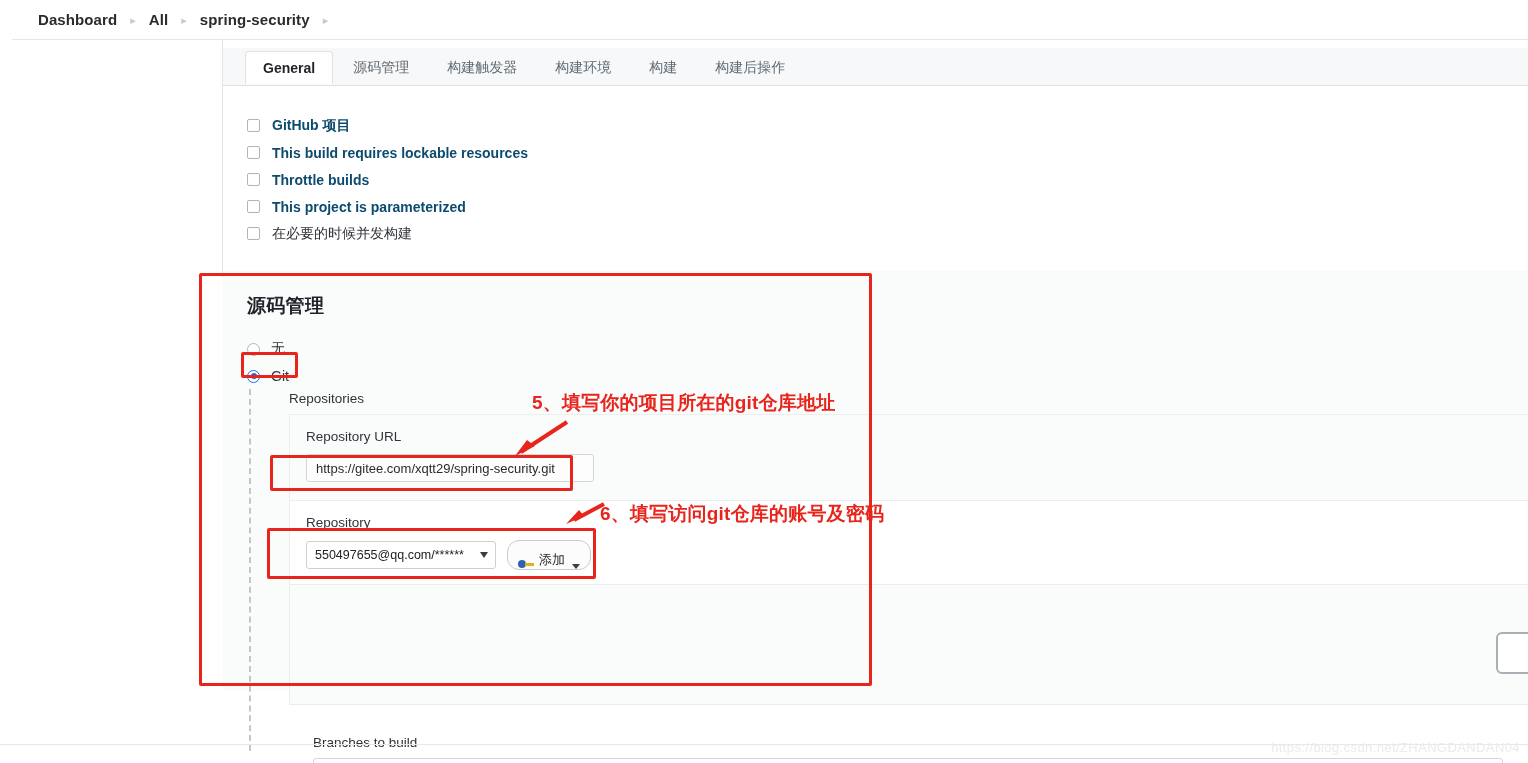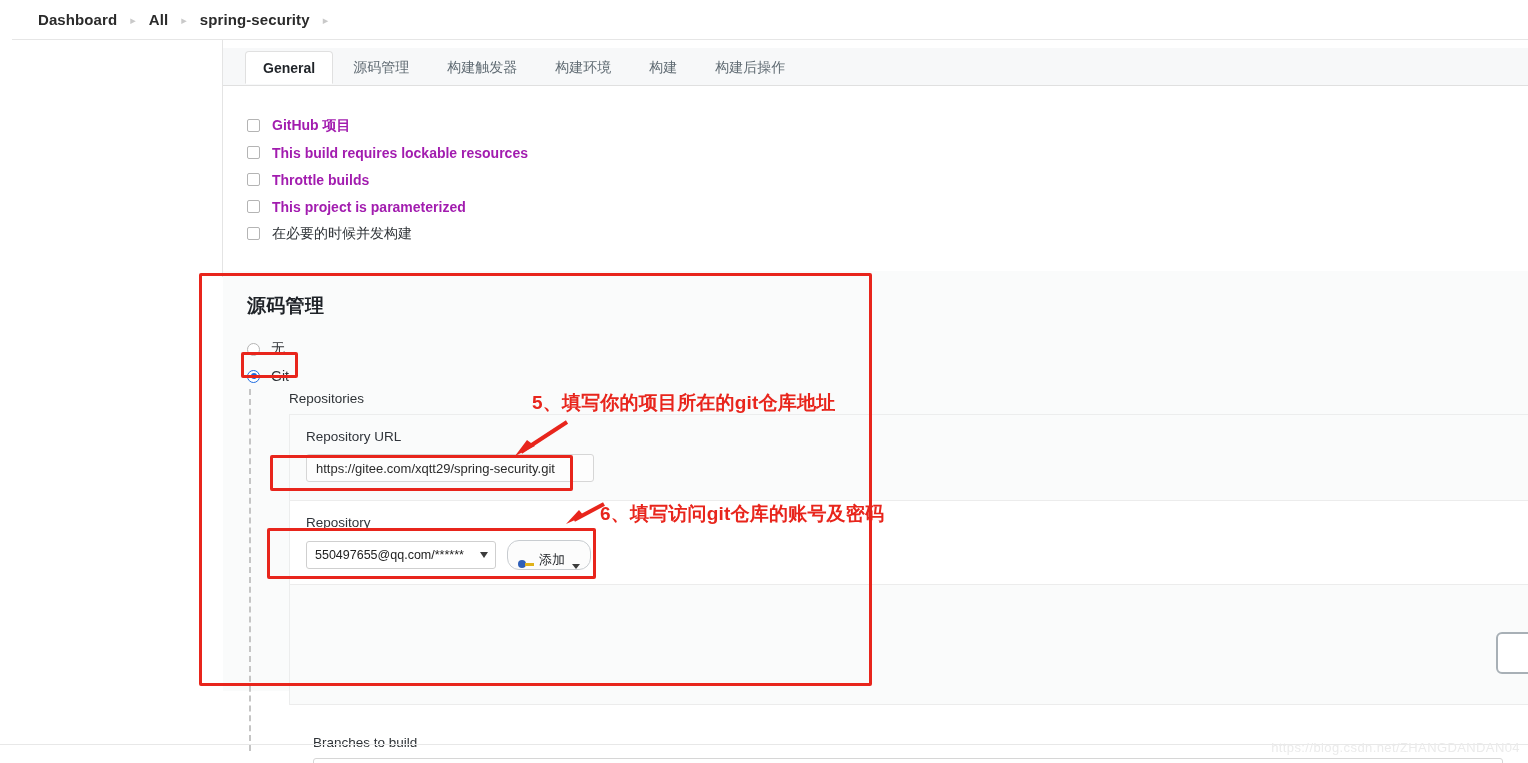--- a/index.html
+++ b/index.html
@@ -62,21 +62,21 @@
   }
 
   
   .chk-list { position: absolute; left: 223px; top: 38px; width: 1305px; padding: 34px 0 0 24px; }
   .chk-row { display: flex; align-items: center; height: 27px; margin-bottom: 0px; }
   .chk-box {
     width: 13px; height: 13px; border: 1px solid #b4b4b4; border-radius: 2px;
     background: #fff; flex: none; margin-right: 12px;
   }
   .chk-label { font-size: 14px; color: #2f3337; white-space: nowrap; }
-  .chk-label.bold { font-weight: bold; color: #a21caf; }
+  .chk-label.bold { font-weight: bold; color: #0c4a6e; }
 
   
   .scm-section {
     position: absolute; left: 223px; top: 231px; width: 1305px; height: 420px;
     background: #fafbfb;
   }
   .scm-inner { position: relative; padding: 22px 0 0 24px; }
   .scm-title {
     font-size: 19px; font-weight: bold; color: #1f2328;
     margin: 0 0 18px 0; letter-spacing: .3px;

